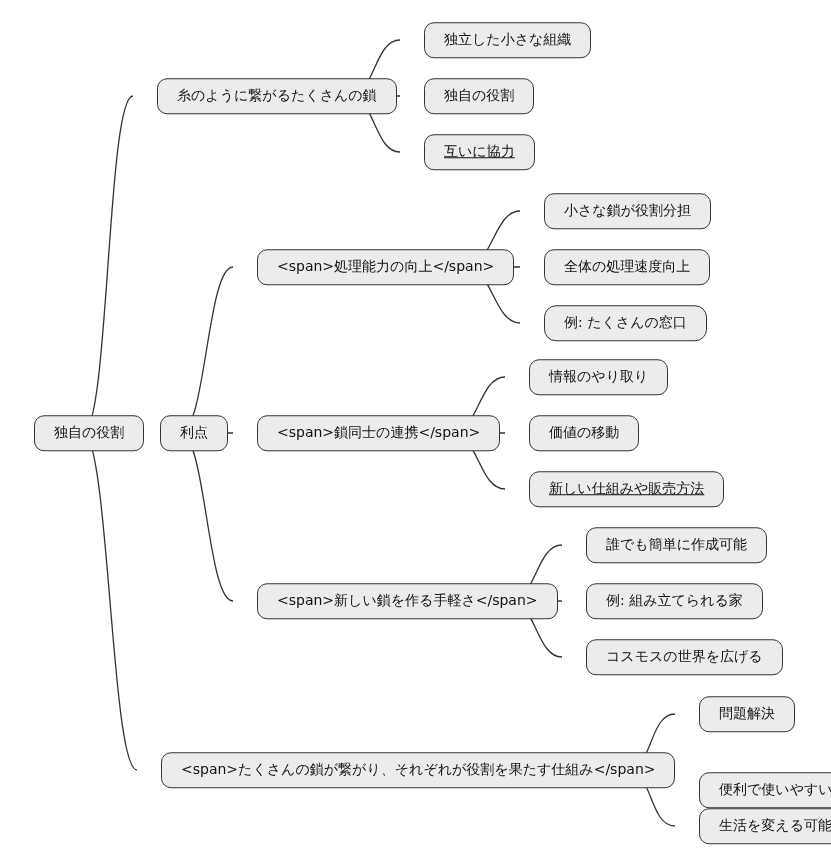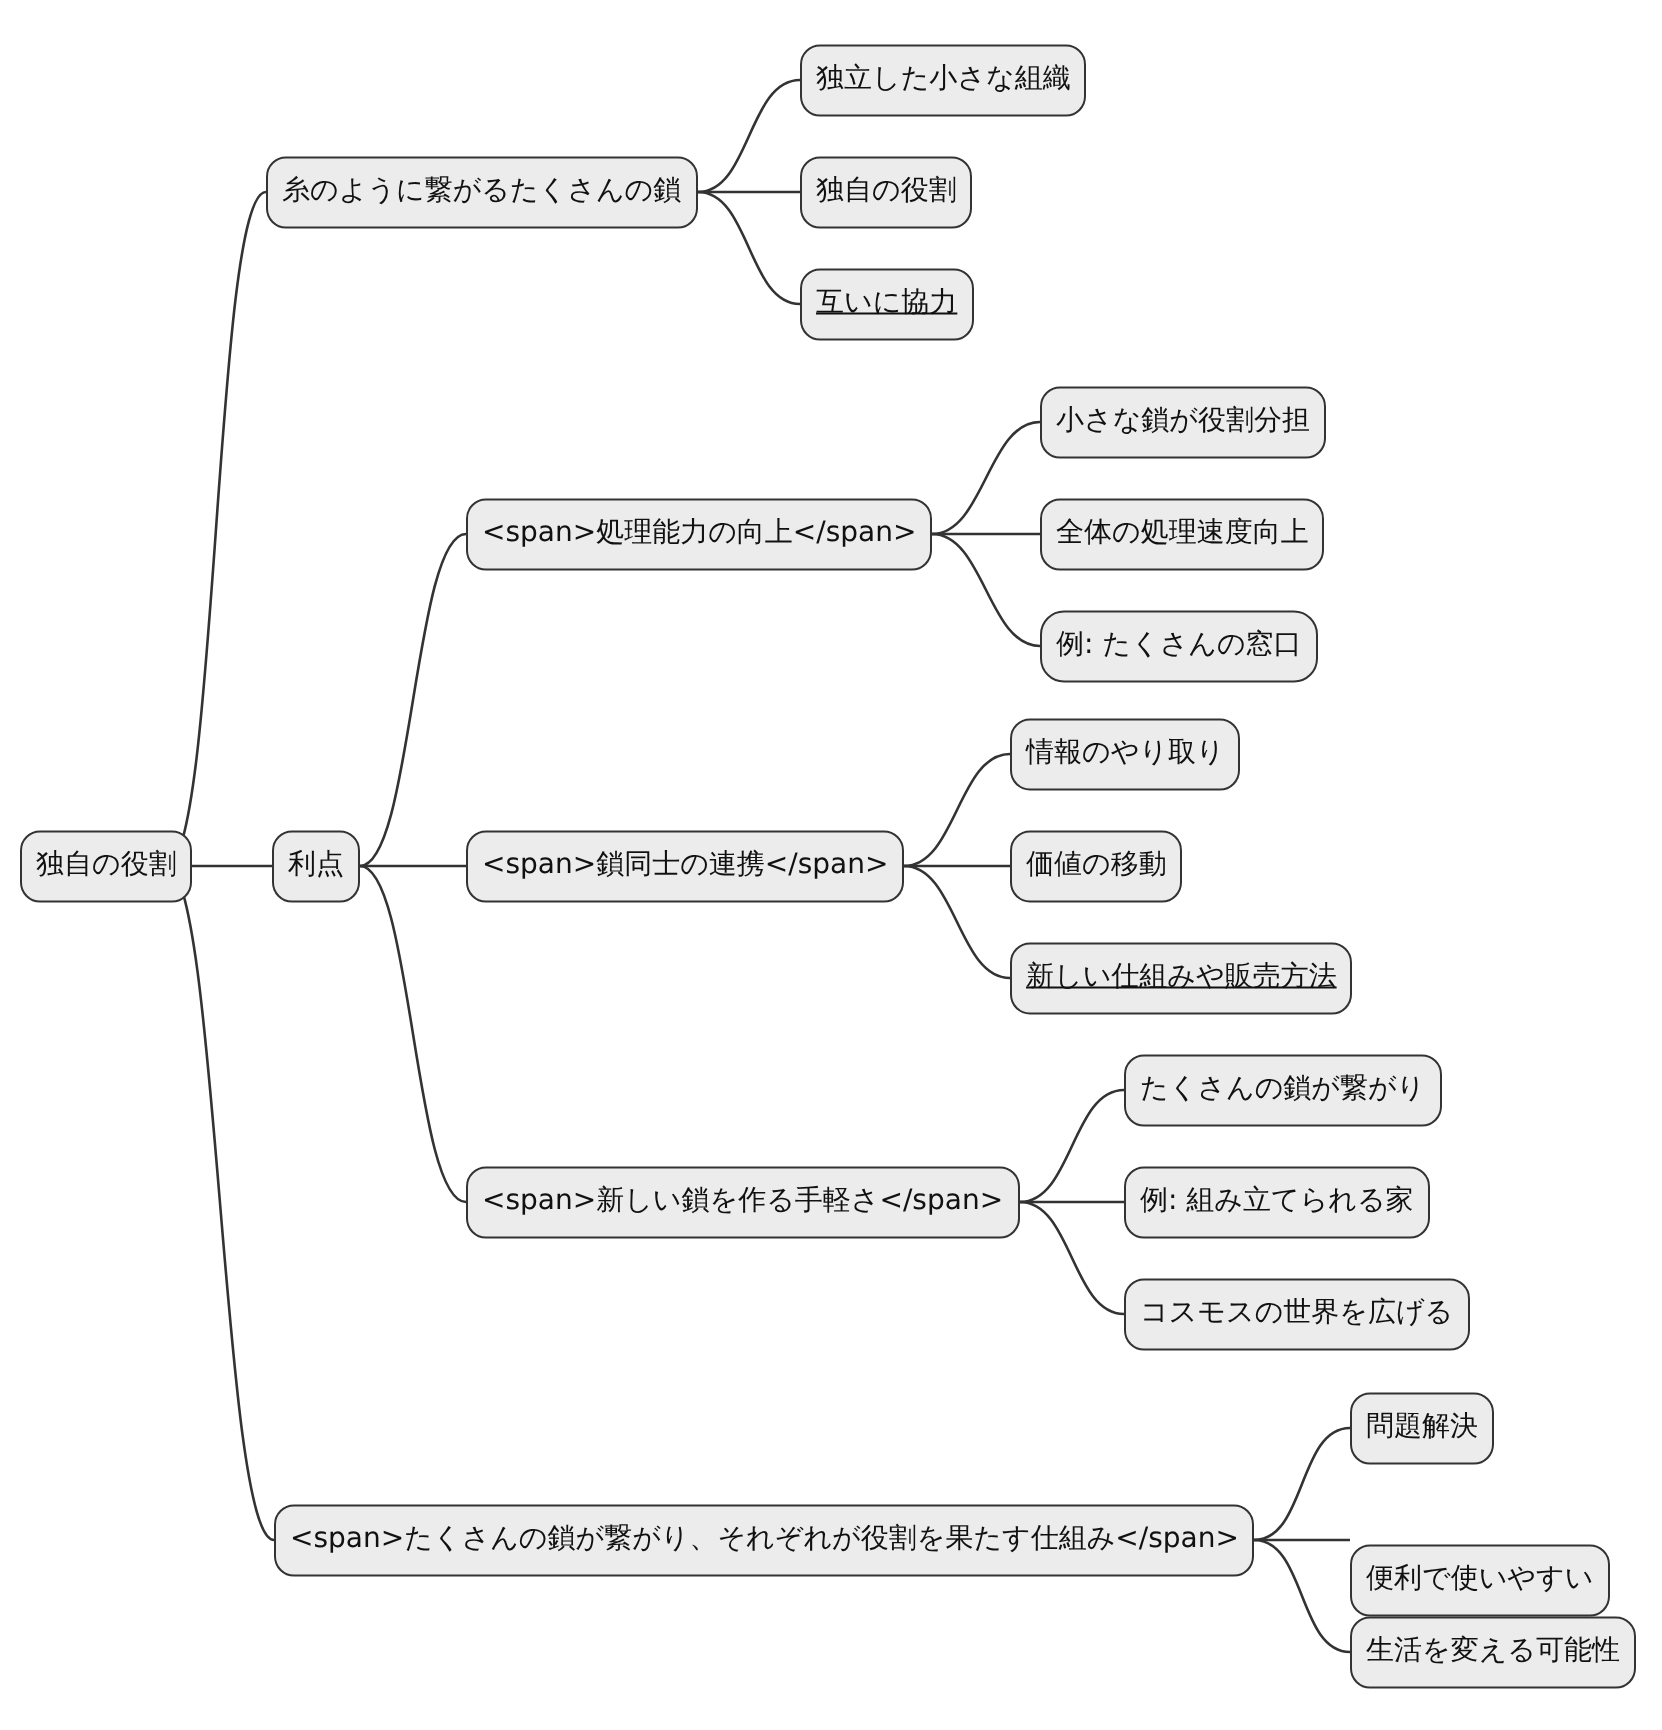--- a/index.html
+++ b/index.html
@@ -16,25 +16,26 @@
   }
   #edges path{fill:none;stroke:var(--edge-color,#333);stroke-width:1.3px;}
   .node{
     position:absolute;
     transform:translateY(-50%);
     box-sizing:border-box;
     white-space:nowrap;
     background:var(--node-fill,#ececec);
     border:1.5px solid var(--node-border,#333);
     border-radius:10px;
-    padding:8px 7px;
+    padding:8px 19px;
     font-size:14px;
     line-height:1.25;
     color:var(--text-color,#111);
     text-align:center;
+    margin-left:24px;
   }
 </style>
 </head>
 <body>
 
 <div class="stage">
   <svg id="edges" viewBox="0 0 831 865" width="831" height="865">
       <path d="M83,433 C109,433 107,96 133,96"></path>
       <path d="M349,96 C375,96 374,40 400,40"></path>
       <path d="M349,96 L400,96"></path>
@@ -66,21 +67,21 @@
       <div class="node" id="node-merits" style="left: 136px; top: 433px;">利点</div>
       <div class="node" id="node-m1" style="left: 233px; top: 267px;">&lt;span&gt;処理能力の向上&lt;/span&gt;</div>
       <div class="node" id="node-m1-1" style="left: 520px; top: 211px;">小さな鎖が役割分担</div>
       <div class="node" id="node-m1-2" style="left: 520px; top: 267px;">全体の処理速度向上</div>
       <div class="node" id="node-m1-3" style="left: 520px; top: 323px; border-radius: 12px;">例: たくさんの窓口</div>
       <div class="node" id="node-m2" style="left: 233px; top: 433px;">&lt;span&gt;鎖同士の連携&lt;/span&gt;</div>
       <div class="node" id="node-m2-1" style="left: 505px; top: 377px;">情報のやり取り</div>
       <div class="node" id="node-m2-2" style="left: 505px; top: 433px;">価値の移動</div>
       <div class="node" id="node-m2-3" style="left: 505px; top: 489px; text-decoration: underline;">新しい仕組みや販売方法</div>
       <div class="node" id="node-m3" style="left: 233px; top: 601px;">&lt;span&gt;新しい鎖を作る手軽さ&lt;/span&gt;</div>
-      <div class="node" id="node-m3-1" style="left: 562px; top: 545px;">たくさんの鎖が繋がり</div>
+      <div class="node" id="node-m3-1" style="left: 562px; top: 545px;">誰でも簡単に作成可能</div>
       <div class="node" id="node-m3-2" style="left: 562px; top: 601px;">例: 組み立てられる家</div>
       <div class="node" id="node-m3-3" style="left: 562px; top: 657px;">コスモスの世界を広げる</div>
       <div class="node" id="node-mech" style="left: 137px; top: 770px; text-align: right;">&lt;span&gt;たくさんの鎖が繋がり、それぞれが役割を果たす仕組み&lt;/span&gt;</div>
       <div class="node" id="node-mech-1" style="left: 675px; top: 714px; text-align: center;">問題解決</div>
       <div class="node" id="node-mech-2" style="left: 675px; top: 790px;">便利で使いやすい</div>
       <div class="node" id="node-mech-3" style="left: 675px; top: 826px;">生活を変える可能性</div>
     </div>
 </div>
 
 </body></html>

